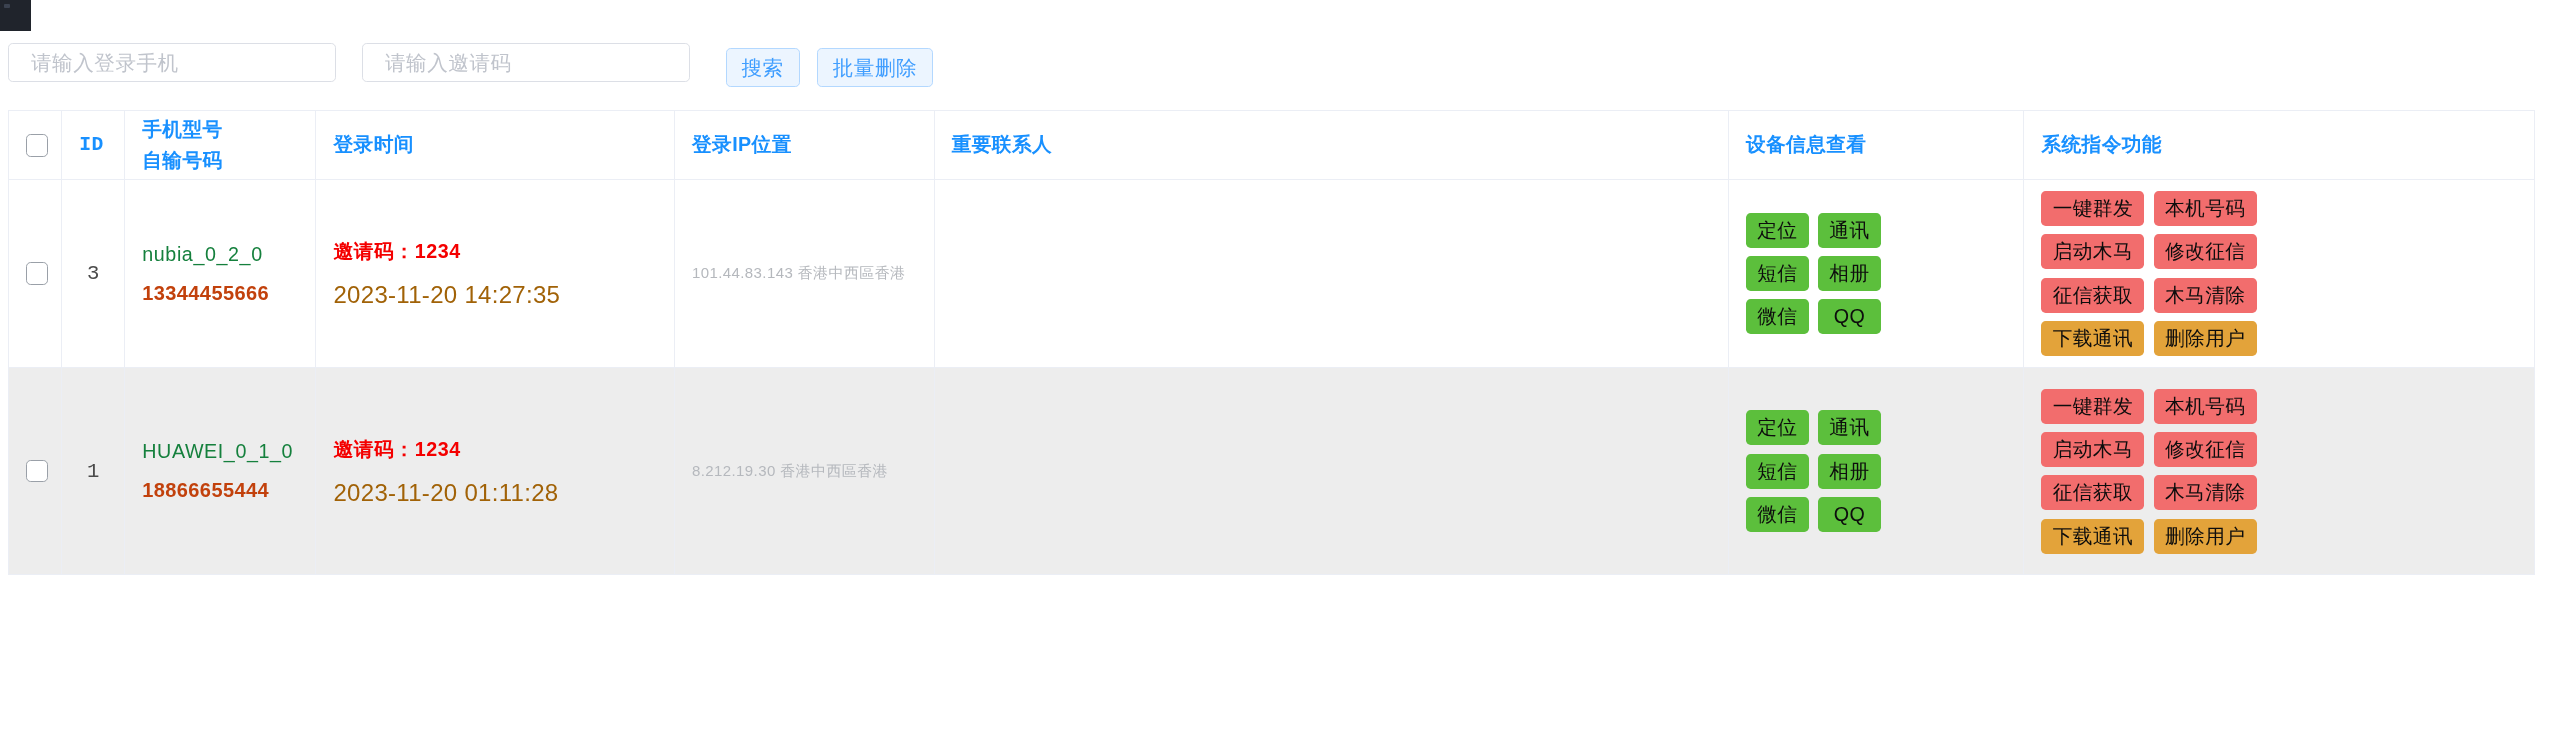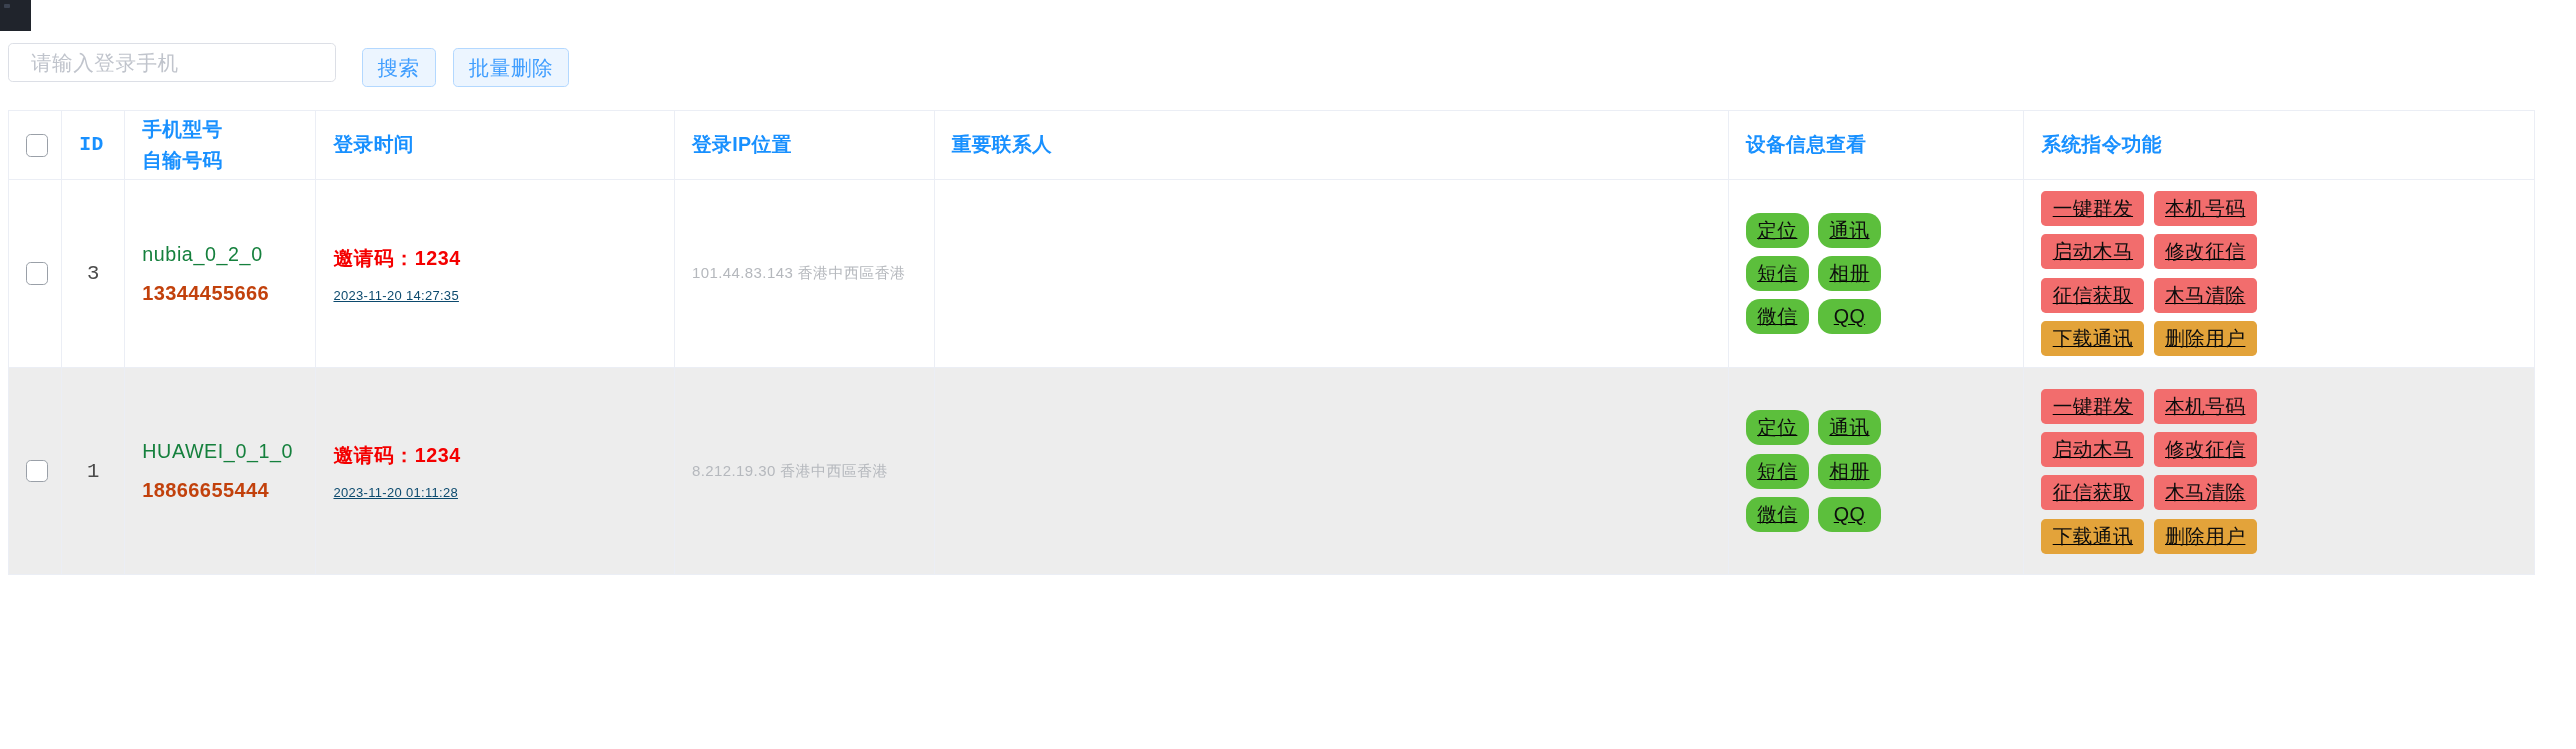--- a/index.html
+++ b/index.html
@@ -176,82 +176,83 @@
   .invite-line {
     font-size: 19.7px;
     color: #f40000;
     font-weight: bold;
     letter-spacing: 0.6px;
     margin-bottom: 16px;
     white-space: nowrap;
   }
   .invite-line .code { }
   .time-line {
-    font-size: 13px;
-    color: #0c4a6e;
+    font-size: 24px;
+    color: #a16207;
     letter-spacing: 0.3px;
     white-space: nowrap;
-    text-decoration: underline;
   }
 
   .ip-cell {
     font-size: 15px;
     color: #b5b8bd;
     line-height: 1.65;
     letter-spacing: 0.4px;
   }
 
   .contact-cell { font-size: 19px; color: #606266; }
 
   
   .btn-grid {
     display: grid;
     grid-template-columns: auto auto;
     gap: 8.4px 9.4px;
     justify-content: start;
     align-content: center;
-    text-decoration: underline;
   }
   .cell-btn {
     border: none;
     border-radius: 4.7px;
     font-size: 19.7px;
     color: #0d0d0d;
     padding: 0 11.3px;
     height: 35px;
     min-width: 49px;
     display: inline-flex;
     align-items: center;
     justify-content: center;
     cursor: pointer;
     white-space: nowrap;
     letter-spacing: 0.4px;
     font-family: "Liberation Sans", "DejaVu Sans", sans-serif;
   }
-  .cell-btn.green  { background: #5cbf3c; border-radius: 14px; }
+  .cell-btn.green  { background: #5cbf3c; }
   .cell-btn.red    { background: #f26d6d; }
   .cell-btn.orange { background: #e3a33a; }
 
   td.col-device, td.col-sys { padding: 0 20.6px; }
 </style>
 </head>
 <body>
 
 <div id="app">
 
   <div class="sidebar-rail">
     <div class="rail-mark"></div>
     <div class="rail-dark"></div>
   </div>
 
   <div class="content">
 
     <div class="toolbar">
       <div class="field phone">
         <span class="ph">请输入登录手机</span>
+      </div>
+      <div class="field invite">
+        <span class="ph">请输入邀请码</span>
       </div>
       <button class="tb-btn">搜索</button>
       <button class="tb-btn">批量删除</button>
     </div>
 
     <div class="table-wrap">
       <table class="grid">
         <colgroup>
           <col class="col-check">
             <col class="col-id">

